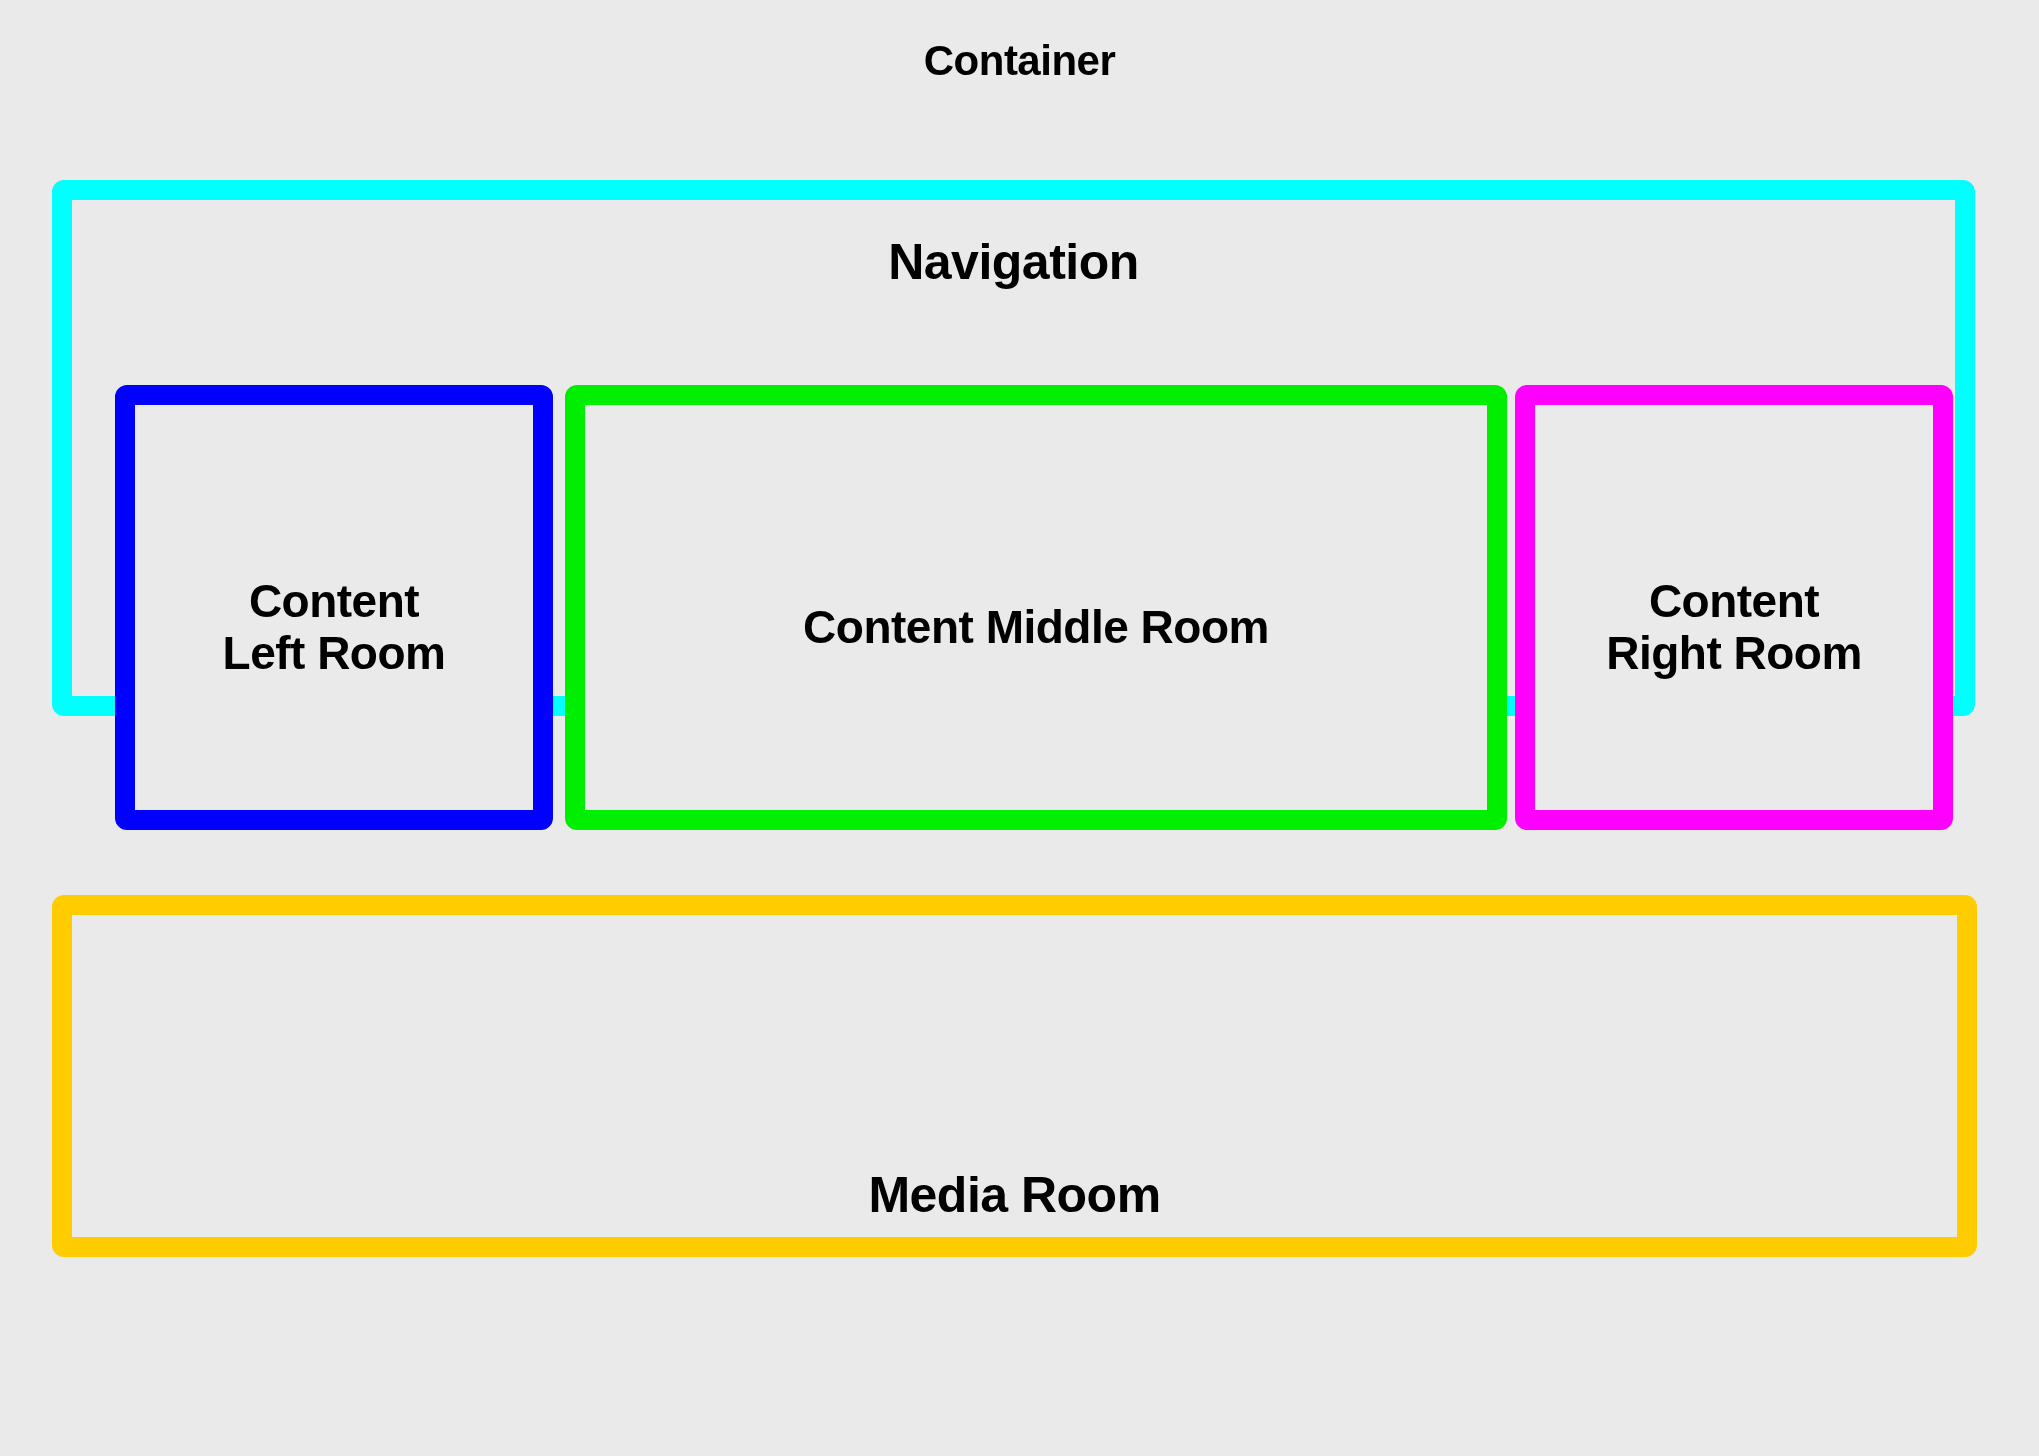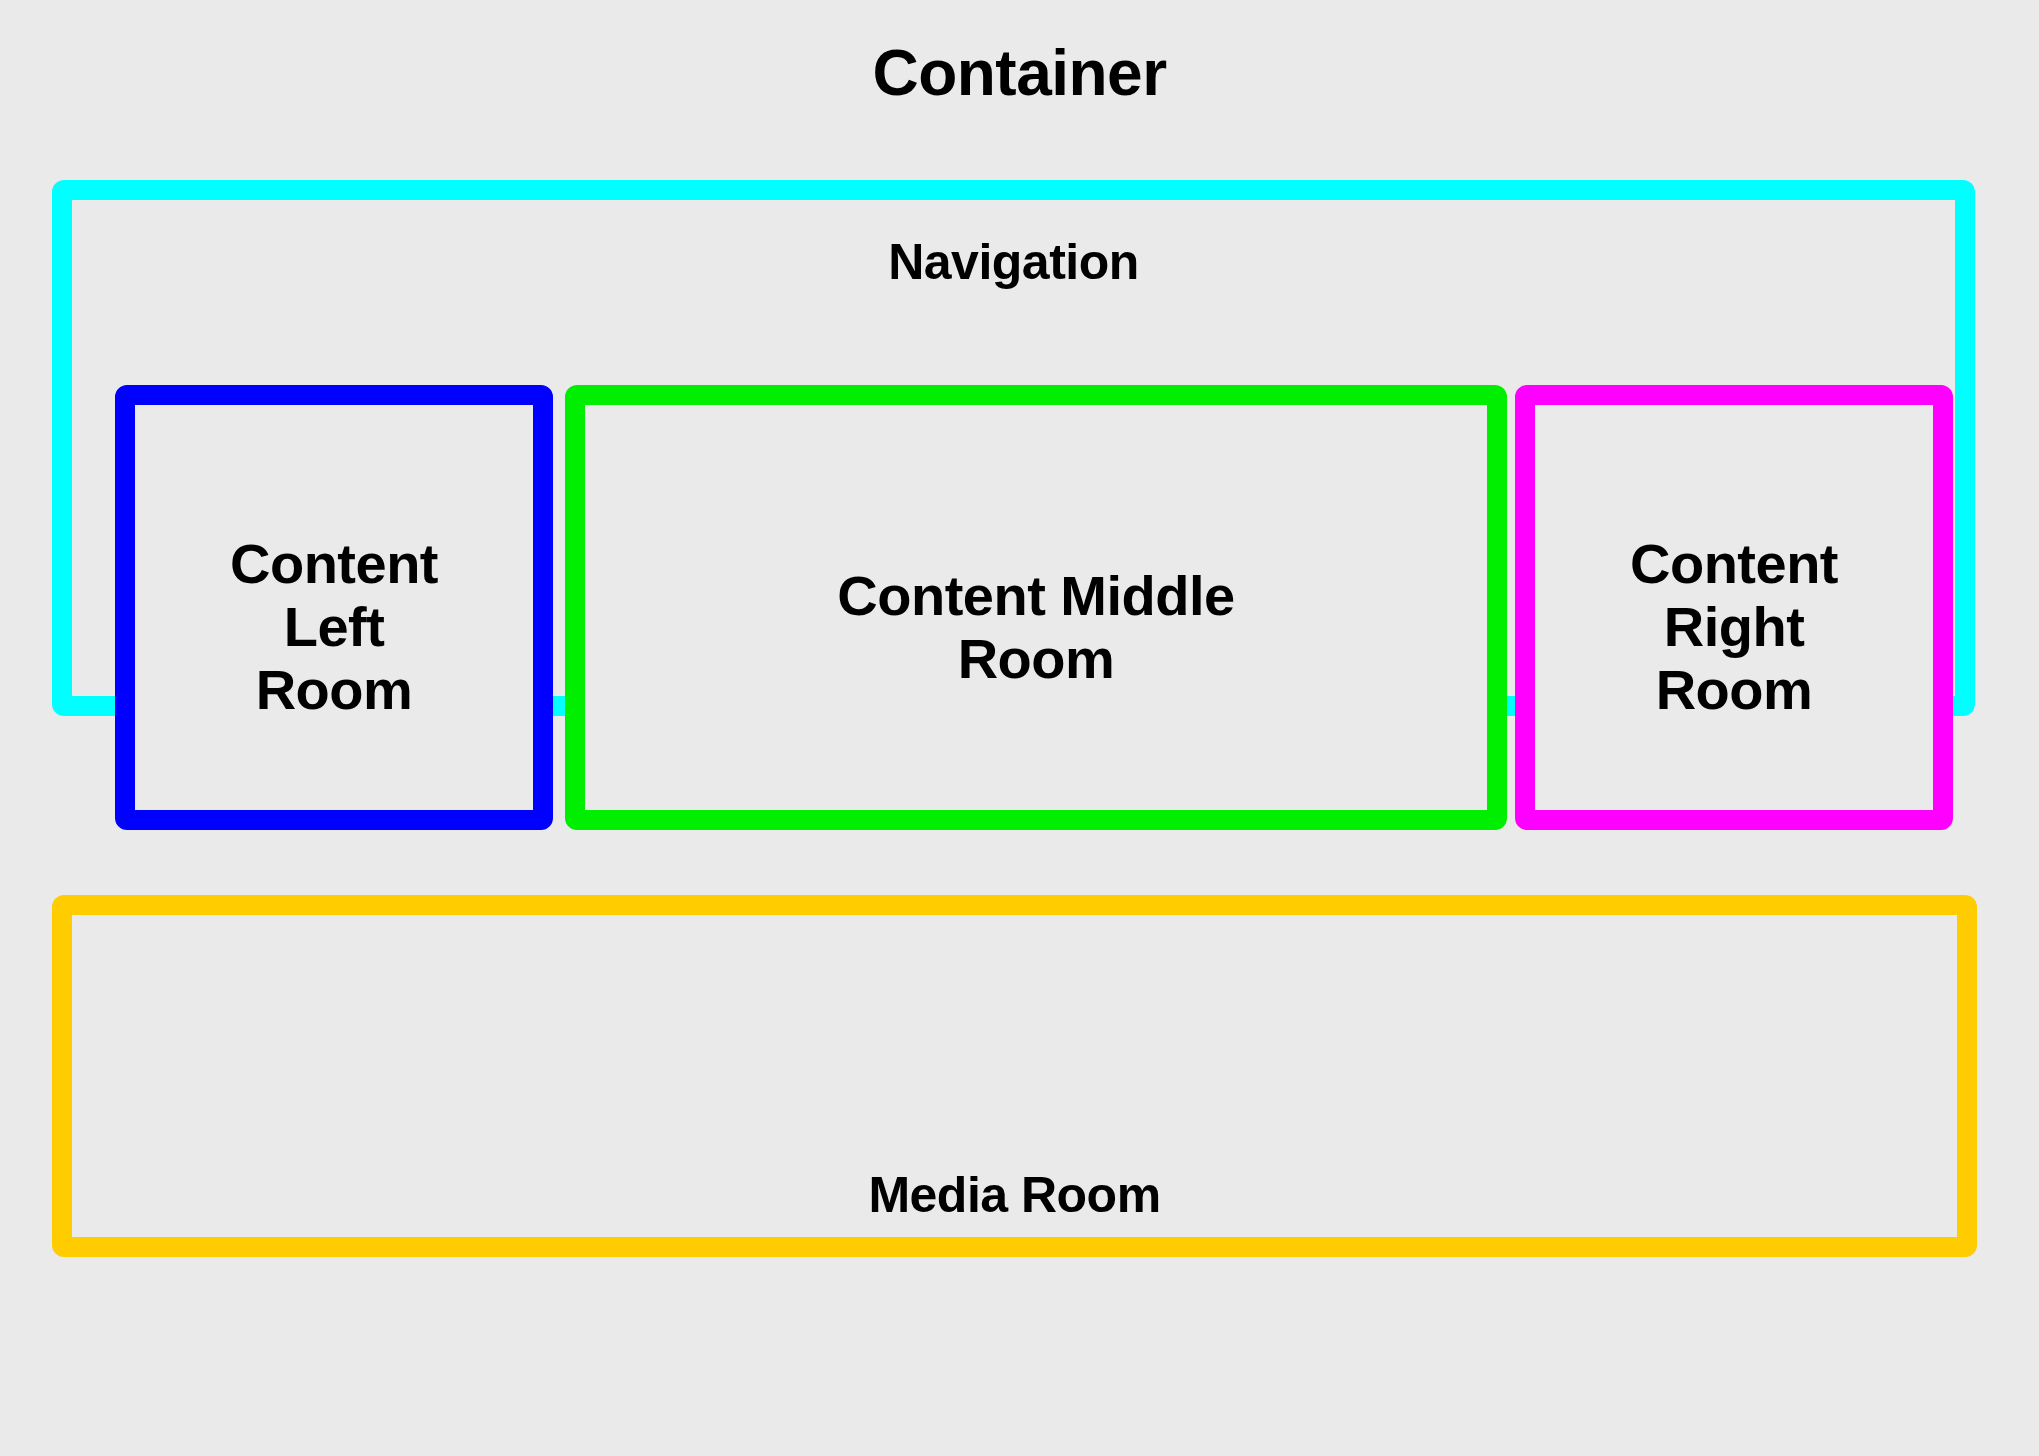--- a/index.html
+++ b/index.html
@@ -21,21 +21,21 @@
     background: #eaeaea;
   }
 
   
   .page-title {
     position: absolute;
     left: 0;
     top: 38px;
     width: 2039px;
     text-align: center;
-    font-size: 64px;
+    font-size: 42px;
     font-weight: bold;
     color: #000000;
     line-height: 1.1;
     letter-spacing: -0.5px;
   }
 
   
   .room {
     position: absolute;
     box-sizing: border-box;
@@ -100,21 +100,21 @@
     border-color: #00ee00;
   }
   .content-right {
     left: 1400px;
     width: 438px;
     border-color: #ff00ff;
   }
 
   .box-label {
     text-align: center;
-    font-size: 56px;
+    font-size: 46px;
     font-weight: bold;
     color: #000000;
     line-height: 1.12;
     letter-spacing: -0.5px;
     padding: 0 14px;
     position: relative;
     top: -4px;
     margin-top: 48px;
   }
   .box-label.narrow { max-width: 260px; }

